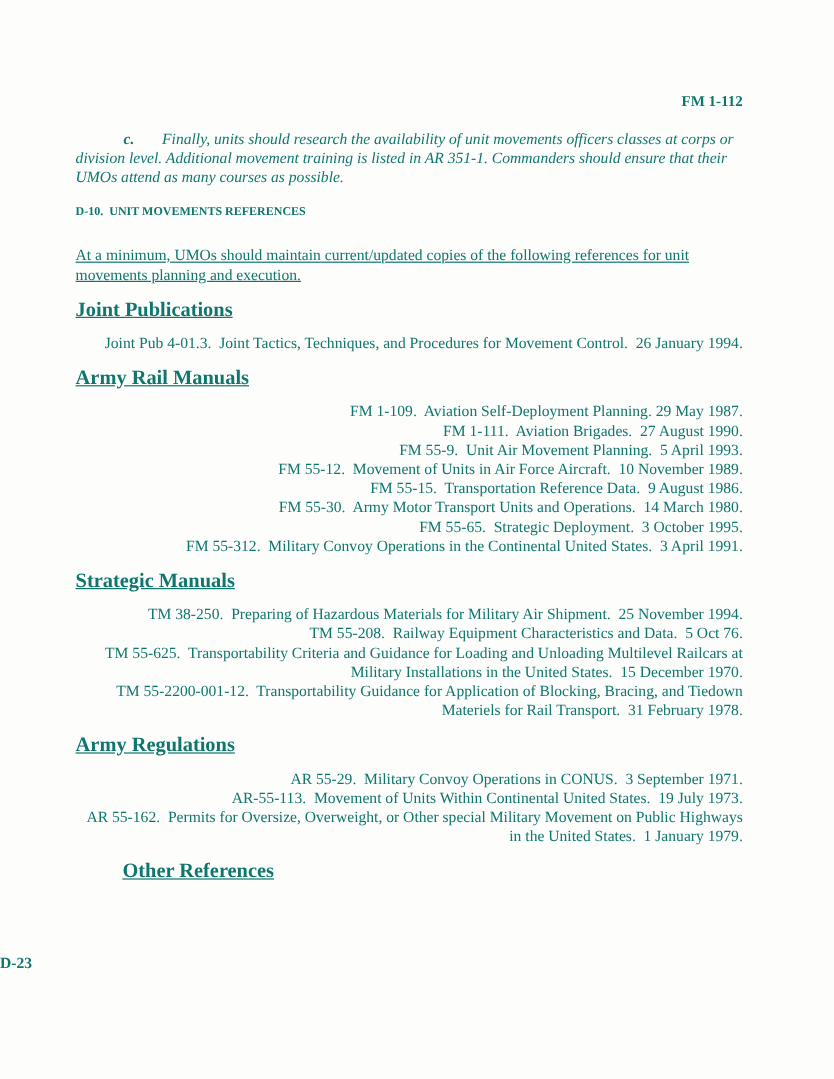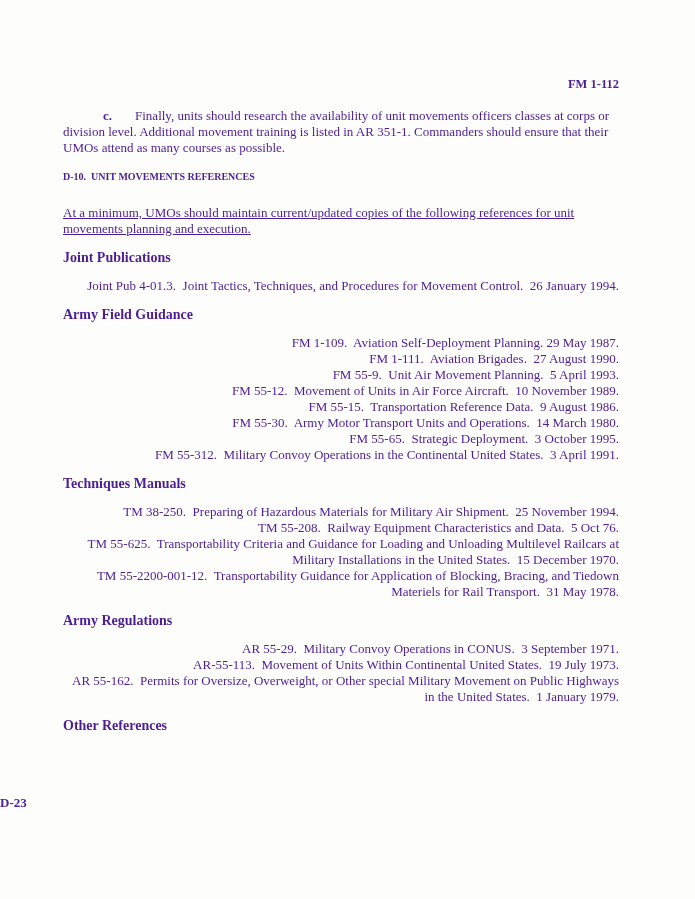--- a/index.html
+++ b/index.html
@@ -11,52 +11,53 @@
     position: relative;
     width: 695px;
     height: 899px;
     margin: 0 auto;
     background: #fdfdfc;
     box-sizing: border-box;
     padding: 76px 76px 0 63px;
     font-family: "Liberation Serif", "DejaVu Serif", serif;
     font-size: 13px;
     line-height: 16px;
-    color: #4c1d95;
+    color: #0f766e;
     overflow: hidden;
   }
   .page-header {
     text-align: right;
     font-weight: bold;
     font-size: 12.5px;
     margin: 0 0 16px 0;
   }
   .body-para {
     margin: 0;
     text-align: left;
   }
-  .para-c { margin-top: 0; }
+  .para-c { margin-top: 0; font-style: italic; }
   .para-c-label {
     font-weight: bold;
     margin-left: 40px;
     margin-right: 23px;
   }
   .section-heading {
     font-size: 10px;
     font-weight: bold;
     margin: 13px 0 0 0;
     white-space: pre-wrap;
   }
   .section-intro { margin: 20px 0 0 0; text-decoration: underline; }
   .group-heading {
-    font-size: 14px;
+    font-size: 17px;
     font-weight: bold;
     margin: 13px 0 0 0;
+    text-decoration: underline;
   }
-  .ref-group.last-group .group-heading { margin-top: 13px; }
+  .ref-group.last-group .group-heading { margin-top: 13px; margin-left: 39px; }
   .ref-list { margin-top: 12px; text-align: right; }
   .ref-item {
     padding-left: 16px;
     text-indent: -16px;
     white-space: pre-wrap;
   }
   .page-footer {
     position: absolute;
     top: 795px;
     left: 0;
@@ -85,40 +86,40 @@
 
   <div id="groups">
   <div class="ref-group">
     <h3 class="group-heading">Joint Publications</h3>
     <div class="ref-list">
           <div class="ref-item">Joint Pub 4-01.3.  Joint Tactics, Techniques, and Procedures for Movement Control.  26 January 1994.</div>
         </div>
   </div>
 
   <div class="ref-group">
-    <h3 class="group-heading">Army Field Guidance</h3>
+    <h3 class="group-heading">Army Rail Manuals</h3>
     <div class="ref-list">
           <div class="ref-item">FM 1-109.  Aviation Self-Deployment Planning. 29 May 1987.</div>
           <div class="ref-item">FM 1-111.  Aviation Brigades.  27 August 1990.</div>
           <div class="ref-item">FM 55-9.  Unit Air Movement Planning.  5 April 1993.</div>
           <div class="ref-item">FM 55-12.  Movement of Units in Air Force Aircraft.  10 November 1989.</div>
           <div class="ref-item">FM 55-15.  Transportation Reference Data.  9 August 1986.</div>
           <div class="ref-item">FM 55-30.  Army Motor Transport Units and Operations.  14 March 1980.</div>
           <div class="ref-item">FM 55-65.  Strategic Deployment.  3 October 1995.</div>
           <div class="ref-item">FM 55-312.  Military Convoy Operations in the Continental United States.  3 April 1991.</div>
         </div>
   </div>
 
   <div class="ref-group">
-    <h3 class="group-heading">Techniques Manuals</h3>
+    <h3 class="group-heading">Strategic Manuals</h3>
     <div class="ref-list">
           <div class="ref-item">TM 38-250.  Preparing of Hazardous Materials for Military Air Shipment.  25 November 1994.</div>
           <div class="ref-item">TM 55-208.  Railway Equipment Characteristics and Data.  5 Oct 76.</div>
           <div class="ref-item">TM 55-625.  Transportability Criteria and Guidance for Loading and Unloading Multilevel Railcars at Military Installations in the United States.  15 December 1970.</div>
-          <div class="ref-item">TM 55-2200-001-12.  Transportability Guidance for Application of Blocking, Bracing, and Tiedown Materiels for Rail Transport.  31 May 1978.</div>
+          <div class="ref-item">TM 55-2200-001-12.  Transportability Guidance for Application of Blocking, Bracing, and Tiedown Materiels for Rail Transport.  31 February 1978.</div>
         </div>
   </div>
 
   <div class="ref-group">
     <h3 class="group-heading">Army Regulations</h3>
     <div class="ref-list">
           <div class="ref-item">AR 55-29.  Military Convoy Operations in CONUS.  3 September 1971.</div>
           <div class="ref-item">AR-55-113.  Movement of Units Within Continental United States.  19 July 1973.</div>
           <div class="ref-item">AR 55-162.  Permits for Oversize, Overweight, or Other special Military Movement on Public Highways in the United States.  1 January 1979.</div>
         </div>

